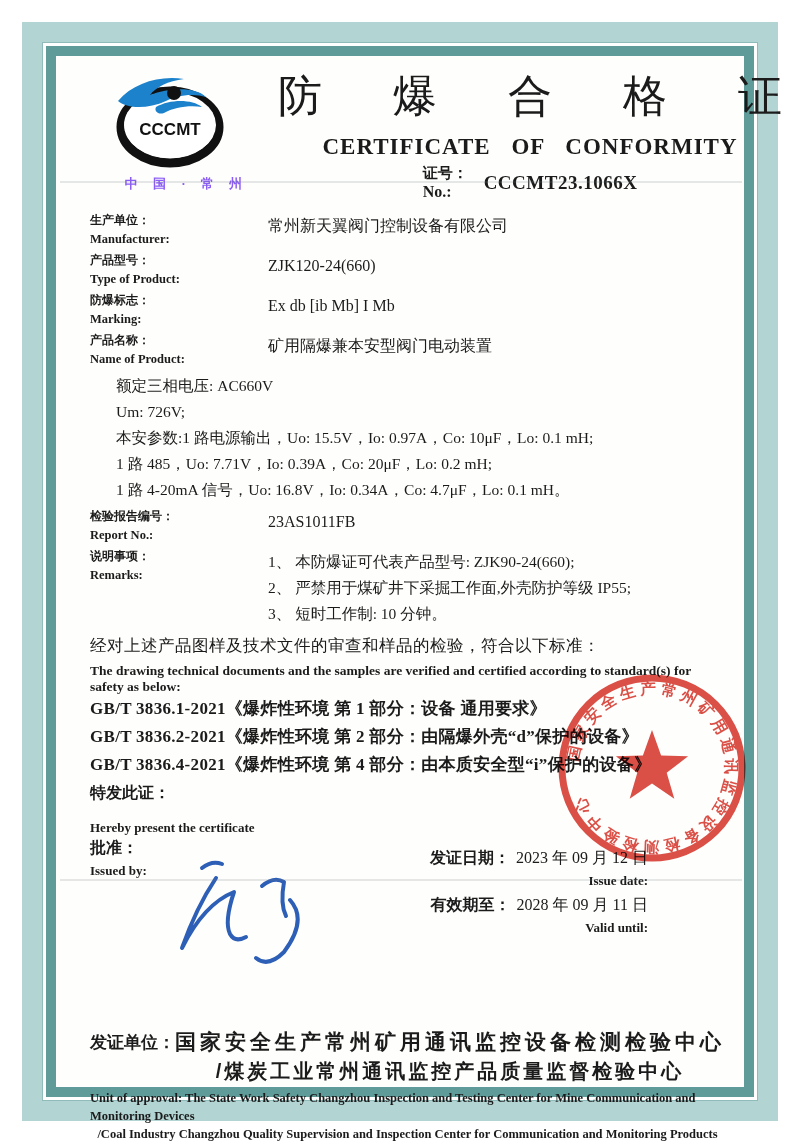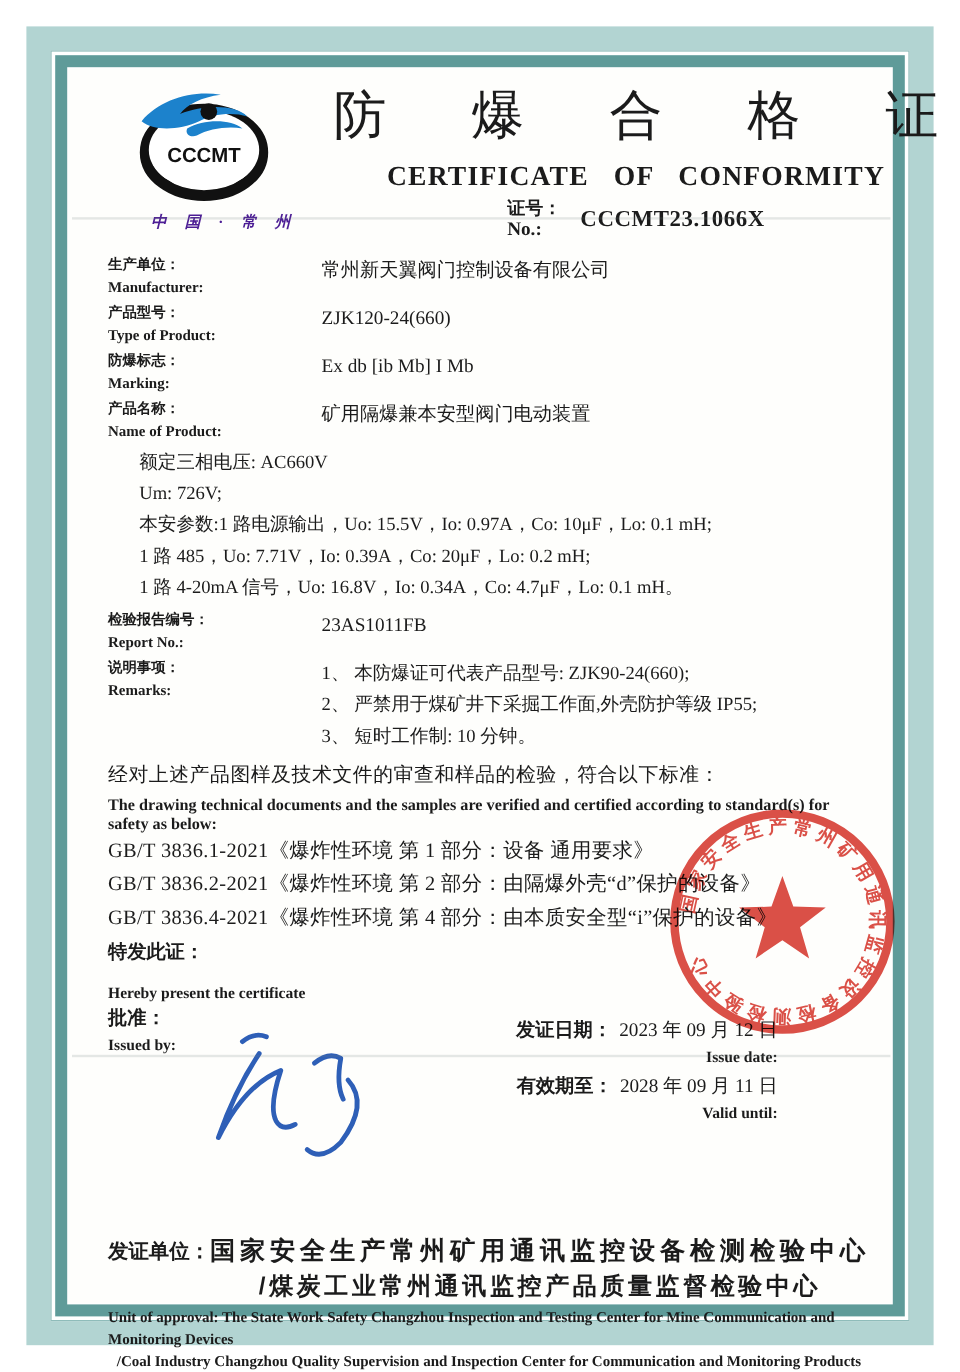--- a/index.html
+++ b/index.html
@@ -16,21 +16,21 @@
         padding:6px 18px 0 33px;box-sizing:border-box;background:#fefefc;}
   
   .scanline{position:absolute;left:60px;right:58px;height:2px;background:rgba(110,125,125,.18);}
   .scanline.l1{top:181px;}
   .scanline.l2{top:879px;}
 
   
   .hdr{display:flex;align-items:flex-start;}
   .logo-wrap{width:158px;flex:0 0 158px;padding-top:6px;text-align:right;}
   .logo-caption{font-family:"Liberation Serif",serif;font-weight:700;font-size:13px;
-        letter-spacing:6px;margin-top:2px;color:#4c1d95;font-style:italic;}
+        letter-spacing:6px;margin-top:2px;color:#8b5cf6;}
   .title-wrap{flex:1;text-align:center;padding-right:28px;}
   .title-cn{font-size:44px;letter-spacing:30px;font-weight:500;margin-top:4px;white-space:nowrap;
         text-indent:30px;}
   .title-en{font-size:23px;font-weight:600;letter-spacing:1px;word-spacing:14px;margin-top:8px;}
   .certno-row{display:flex;justify-content:center;align-items:center;margin-top:4px;}
   .certno-labels{text-align:left;}
   .certno-labels .cn{font-family:"Liberation Sans",sans-serif;font-weight:700;font-size:15px;}
   .certno-labels .en{font-size:16px;font-weight:600;margin-top:0px;}
   .certno-val{font-size:19px;font-weight:600;margin-left:16px;letter-spacing:.5px;}
 
@@ -41,21 +41,21 @@
   .flabel .cn{font-family:"Liberation Sans",sans-serif;font-weight:700;font-size:12px;line-height:19px;}
   .flabel .en{font-weight:700;font-size:12.5px;line-height:15px;margin-top:2px;}
   .fvalue{flex:1;font-size:16px;line-height:20px;padding-top:5px;padding-left:26px;}
   .fvalue.tight{padding-top:2px;}
   .speclines div{font-size:15.5px;line-height:26px;white-space:nowrap;}
   .remlines div{font-size:15.5px;line-height:26px;}
 
   
   .stmt-cn{font-size:16.5px;margin-top:8px;letter-spacing:.5px;}
   .stmt-en{font-size:13.5px;font-weight:600;margin-top:6px;}
-  .standards div{font-size:17px;line-height:28px;letter-spacing:.3px;}
+  .standards div{font-size:17px;line-height:28px;letter-spacing:.3px;font-weight:bold;}
   .issue-cn{font-family:"Liberation Sans",sans-serif;font-weight:700;font-size:16px;margin-top:4px;}
   .issue-en{font-size:13px;font-weight:600;margin-top:16px;}
 
   
   .approval{display:flex;margin-top:2px;position:relative;height:150px;}
   .approve-left{width:340px;flex:0 0 340px;position:relative;}
   .approve-cn{font-family:"Liberation Sans",sans-serif;font-weight:700;font-size:16px;}
   .approve-en{font-size:13px;font-weight:600;margin-top:4px;}
   .signature{position:absolute;left:60px;top:18px;}
   .dates{padding-top:10px;text-align:right;}

